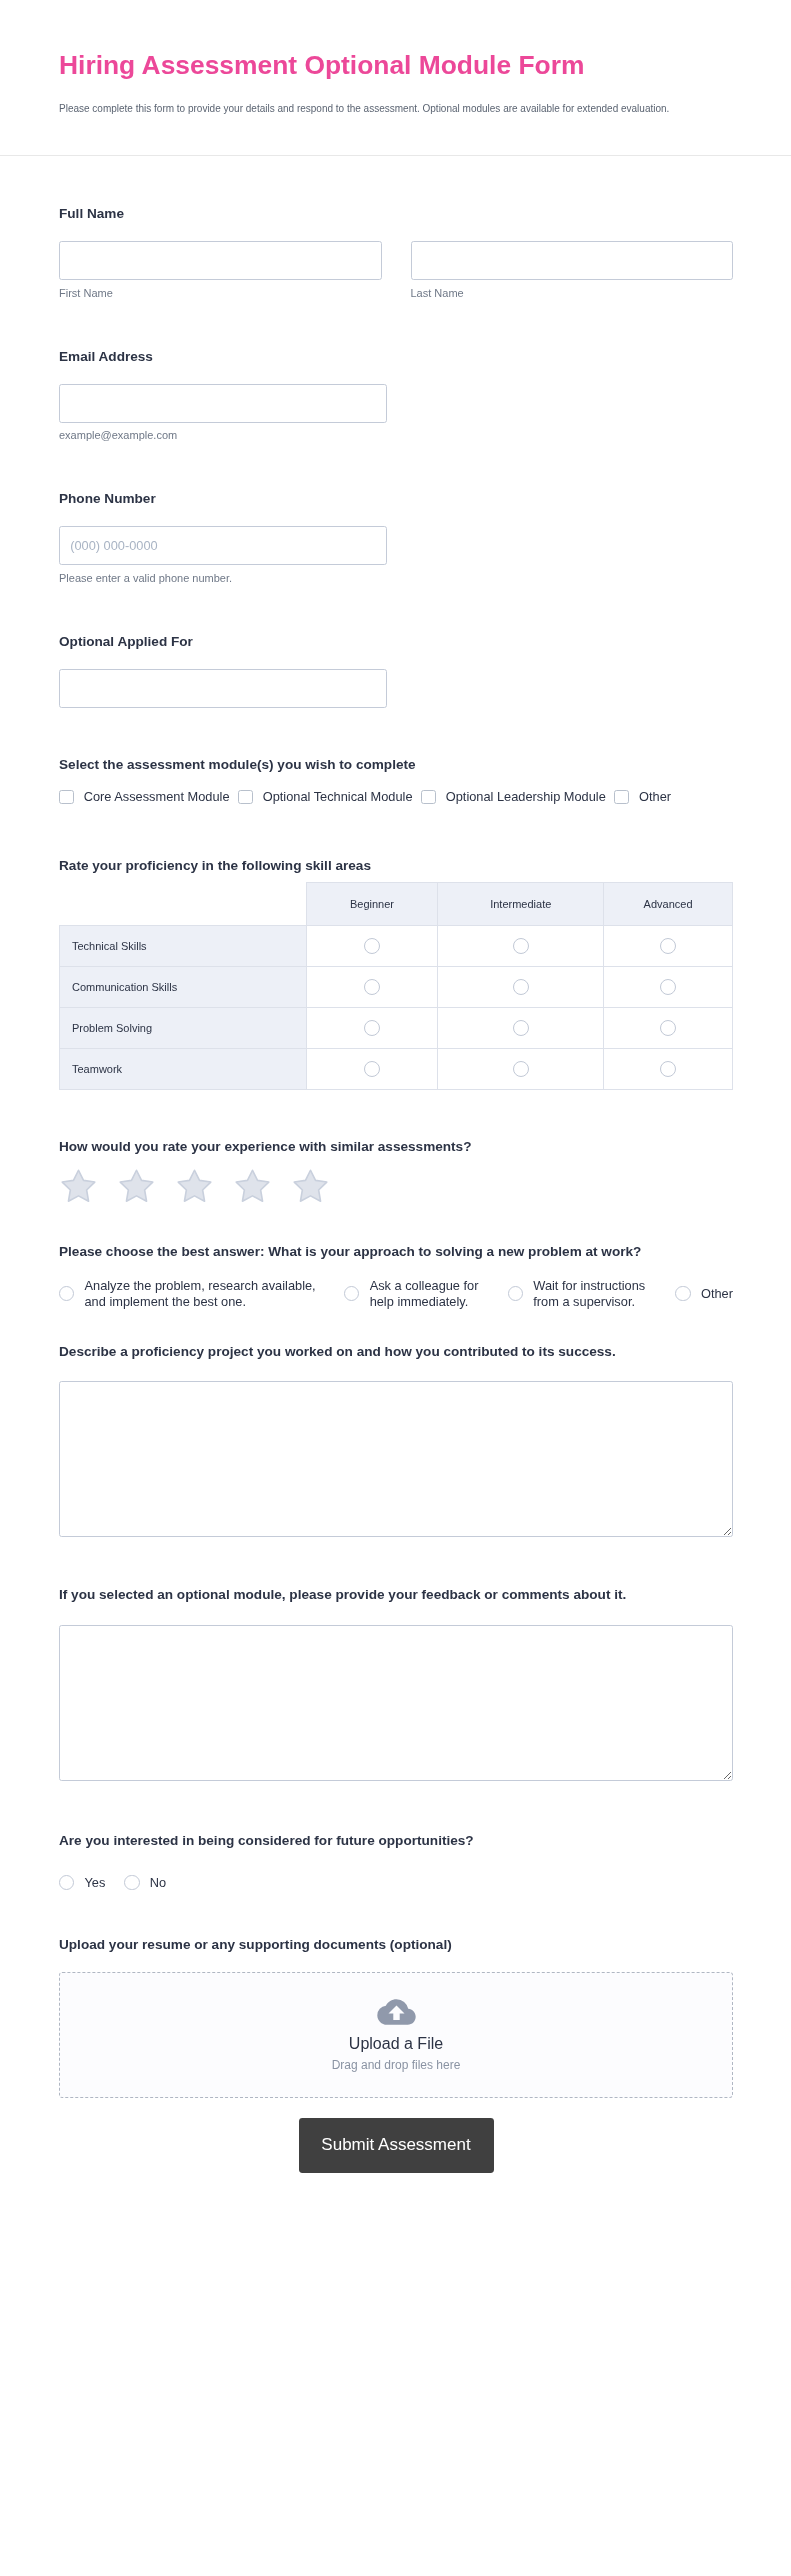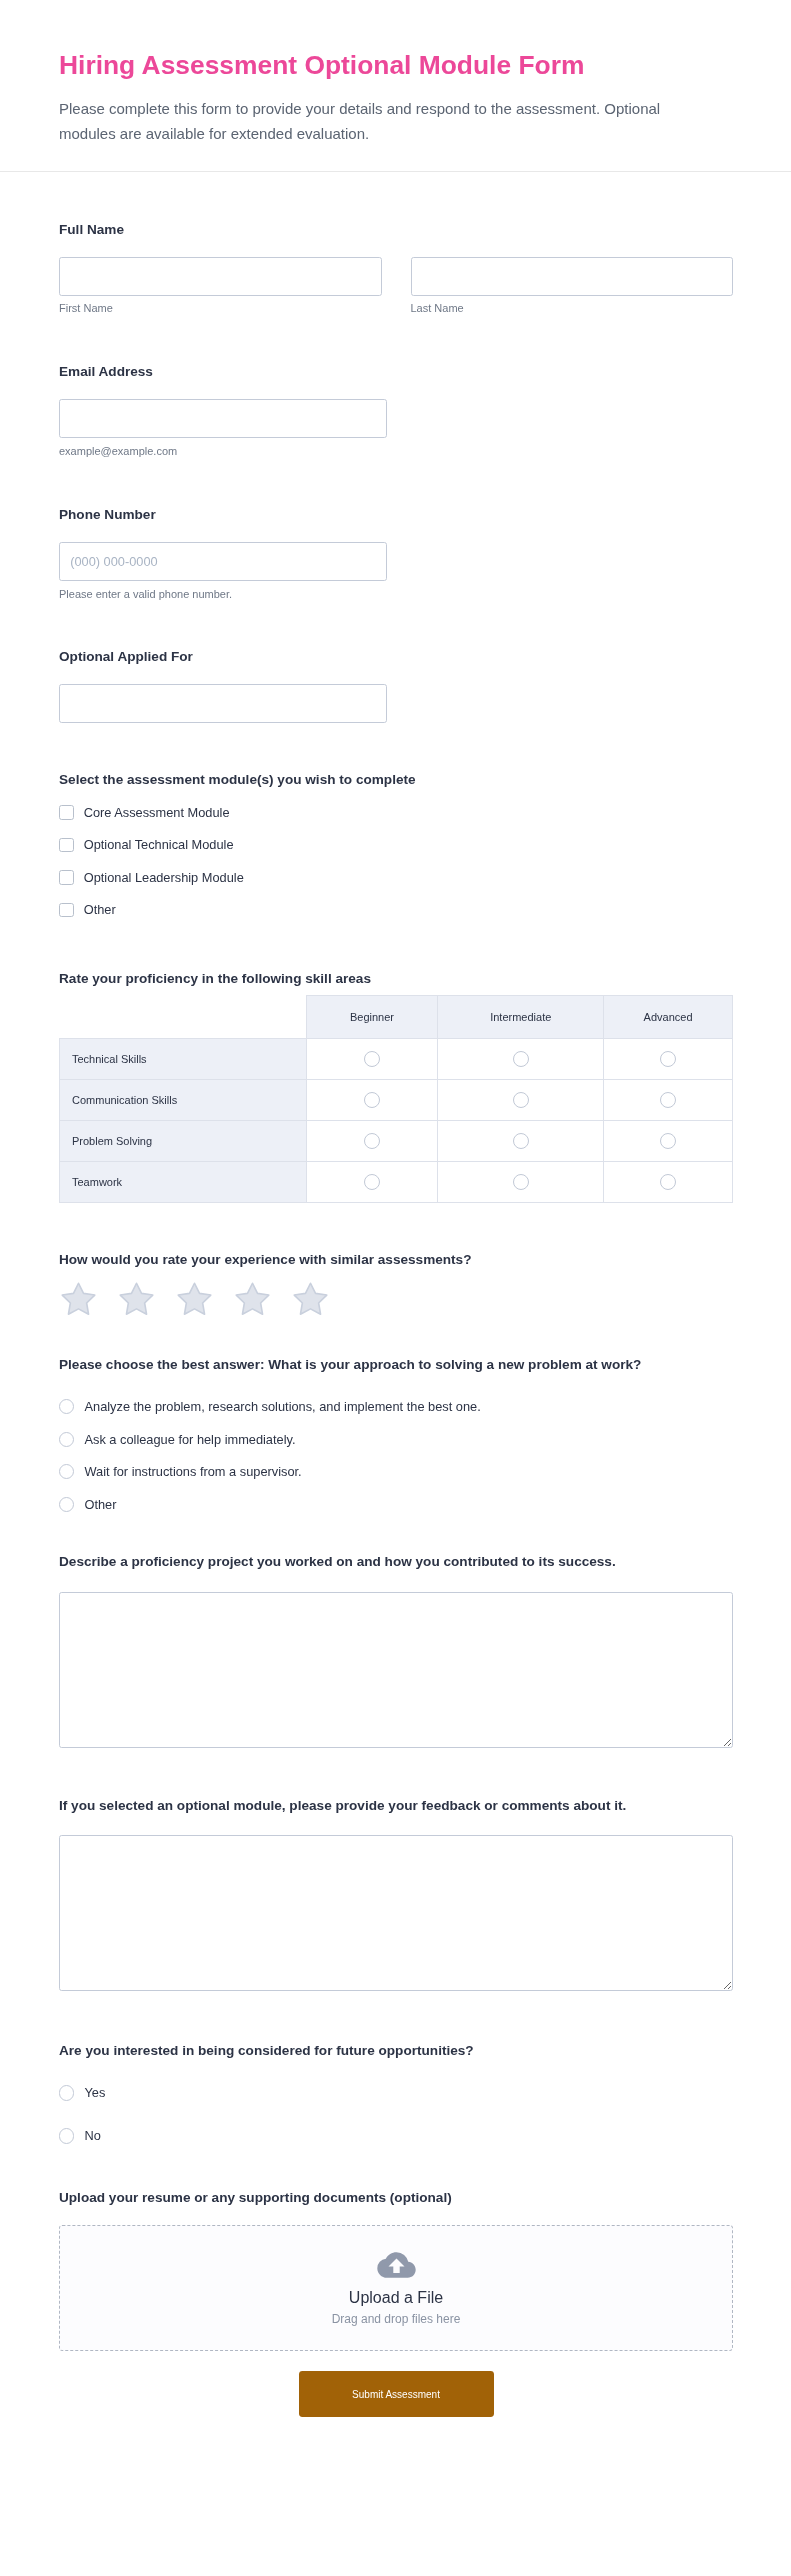--- a/index.html
+++ b/index.html
@@ -14,24 +14,24 @@
   .page { width: 792px; background: #fff; }
   .header { padding: 48px 59px 0 59px; }
   .title {
     font-size: 26.4px;
     font-weight: 700;
     line-height: 34px;
     color: #ec4899;
     margin: 0 0 13.6px 0;
   }
   .subtitle {
-    font-size: 15px;
+    font-size: 10px;
     line-height: 25.5px;
     color: #5b6472;
-    margin: 0 0 24px 0;
+    margin: 0 0 34px 0;
     max-width: 647px;
   }
   .divider {
     border: none;
     border-top: 0.9px solid #e8e8e8;
     margin: 0;
     width: 792px;
   }
   .content { padding: 49px 59px 0 59px; }
 
@@ -64,21 +64,21 @@
   .name-col { flex: 1; display: flex; flex-direction: column; }
   .name-col .text-input { width: 100%; }
 
   .sublabel {
     font-size: 11px;
     line-height: 12.8px;
     color: #6f7887;
     margin-top: 6.8px;
   }
 
-  .opt-list { display: flex; flex-direction: column; gap: 8.5px; margin-top: -6.8px; }
+  .opt-list { display: flex; flex-direction: row; gap: 8.5px; margin-top: -6.8px; }
   .opt-row {
     display: flex;
     align-items: center;
     height: 24px;
     gap: 10.2px;
     cursor: pointer;
   }
   .checkbox {
     width: 14.5px; height: 14.5px;
     border: 0.9px solid #b8c0cc;
@@ -173,27 +173,27 @@
   .upload-hint {
     font-size: 12px;
     color: #8a93a3;
     margin-top: 3.4px;
     line-height: 15.3px;
   }
 
   .submit-wrap { padding: 13.6px 0 55px 0; display: flex; justify-content: center; }
   .submit-btn {
     width: 195px;
-    height: 46px;
-    background: #a16207;
+    height: 55px;
+    background: #404040;
     color: #ffffff;
     border: none;
     border-radius: 3.4px;
     font-family: "Liberation Sans", sans-serif;
-    font-size: 10px;
+    font-size: 17px;
     font-weight: 500;
     cursor: pointer;
   }
 </style>
 </head>
 <body>
 
 <div class="page">
 
   <div class="header">
@@ -322,21 +322,21 @@
             <polygon points="12,2 15.09,8.26 22,9.27 17,14.14 18.18,21.02 12,17.77 5.82,21.02 7,14.14 2,9.27 8.91,8.26" fill="#dfe3eb" stroke="#c9d0dd" stroke-width="1" stroke-linejoin="round"></polygon>
           </svg>
       </div>
     </div>
 
     <div class="q" style="margin-bottom:36px;">
       <div class="q-label two-line">Please choose the best answer: What is your approach to solving a new problem at work?</div>
       <div class="opt-list" style="margin-top:0;">
         <div class="opt-row">
           <span class="radio"></span>
-          <span class="opt-label">Analyze the problem, research solutions, and implement the best one.</span>
+          <span class="opt-label">Analyze the problem, research available, and implement the best one.</span>
         </div>
         <div class="opt-row">
           <span class="radio"></span>
           <span class="opt-label">Ask a colleague for help immediately.</span>
         </div>
         <div class="opt-row">
           <span class="radio"></span>
           <span class="opt-label">Wait for instructions from a supervisor.</span>
         </div>
         <div class="opt-row">

